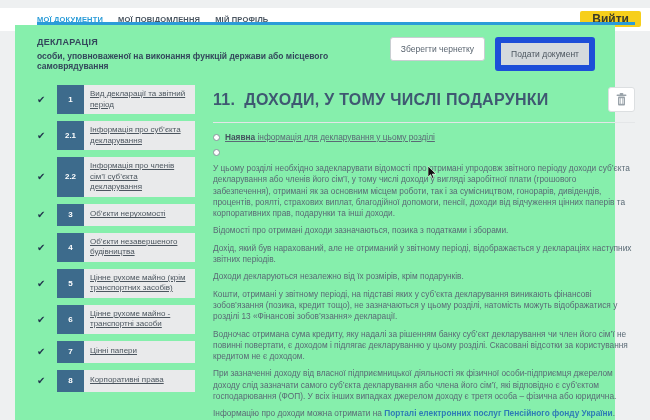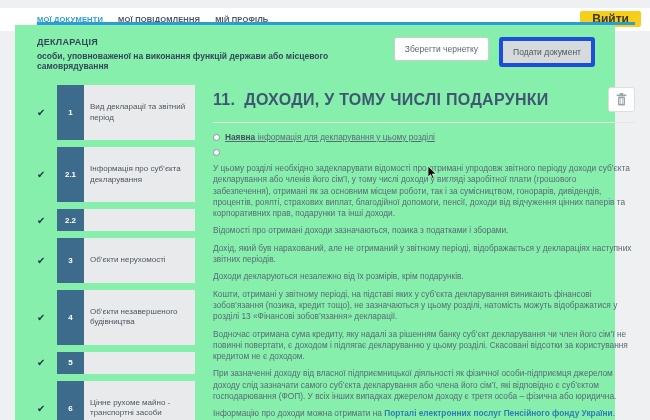--- a/index.html
+++ b/index.html
@@ -19,30 +19,30 @@
 
   
   .card { position:absolute; top:25px; left:15px; width:600px; height:395px; background:#86efac; }
 
   .card-header { position:absolute; top:12px; left:22px; right:20px; display:flex; justify-content:space-between; }
   .decl-title { font-size:9px; font-weight:bold; color:#33475b; letter-spacing:.3px; }
   .decl-subtitle { font-size:8.5px; font-weight:bold; color:#33475b; margin-top:4px; max-width:330px; }
   .header-buttons { display:flex; gap:10px; align-items:flex-start; }
   .btn { font-family:inherit; font-size:8.5px; color:#5a6570; border-radius:3px; padding:6px 10px; cursor:pointer; white-space:nowrap; }
   .btn-outline { background:#ffffff; border:1px solid #c9ced2; }
-  .btn-gray { background:#d5dadd; border:4px solid #1d4ed8; color:#4c565f; }
+  .btn-gray { background:#d5dadd; border:6px solid #1d4ed8; color:#4c565f; }
 
   
   .sidebar { position:absolute; top:60px; left:22px; width:158px; display:flex; flex-direction:column; gap:7px; }
   .step { display:flex; align-items:center; }
   .step-check { width:20px; font-size:10px; color:#22374e; flex:0 0 20px; }
   .step-box { flex:1; display:flex; align-items:stretch; background:#e9eaeb; min-height:22px; }
   .step-num { flex:0 0 27px; background:#3d6b8c; color:#ffffff; font-size:8px; font-weight:bold;
     display:flex; align-items:center; justify-content:center; }
-  .step-label { flex:1; font-size:8px; color:#4c565f; padding:17px 6px; line-height:10.5px; display:flex; align-items:center; }
+  .step-label { flex:1; font-size:8px; color:#4c565f; padding:4px 6px; line-height:10.5px; display:flex; align-items:center;text-decoration:underline; }
 
   
   .content { position:absolute; top:62px; left:198px; width:422px; }
   .section-head { display:flex; justify-content:space-between; align-items:flex-start; }
   .section-title { font-size:16px; font-weight:bold; color:#3f5872; letter-spacing:.3px; padding-top:4px; }
   .section-num { margin-right:9px; }
   .trash-btn { width:27px; height:25px; background:#ffffff; border:1px solid #dcdfe1; border-radius:3px;
     display:flex; align-items:center; justify-content:center; cursor:pointer; }
   .divider { border:none; border-top:1px solid #e4e6e8; margin:10px 0 9px 0; }
 
@@ -100,20 +100,21 @@
         <div class="step-box">
           <span class="step-num">2.1</span>
           <span class="step-label">Інформація про суб’єкта декларування</span>
         </div>
       </div>
 
       <div class="step">
         <span class="step-check">✔</span>
         <div class="step-box">
           <span class="step-num">2.2</span>
+          <span class="step-label">Інформація про членів сім’ї суб’єкта декларування</span>
         </div>
       </div>
 
       <div class="step">
         <span class="step-check">✔</span>
         <div class="step-box">
           <span class="step-num">3</span>
           <span class="step-label">Об’єкти нерухомості</span>
         </div>
       </div>
@@ -123,20 +124,21 @@
         <div class="step-box">
           <span class="step-num">4</span>
           <span class="step-label">Об’єкти незавершеного будівництва</span>
         </div>
       </div>
 
       <div class="step">
         <span class="step-check">✔</span>
         <div class="step-box">
           <span class="step-num">5</span>
+          <span class="step-label">Цінне рухоме майно (крім транспортних засобів)</span>
         </div>
       </div>
 
       <div class="step">
         <span class="step-check">✔</span>
         <div class="step-box">
           <span class="step-num">6</span>
           <span class="step-label">Цінне рухоме майно - транспортні засоби</span>
         </div>
       </div>

